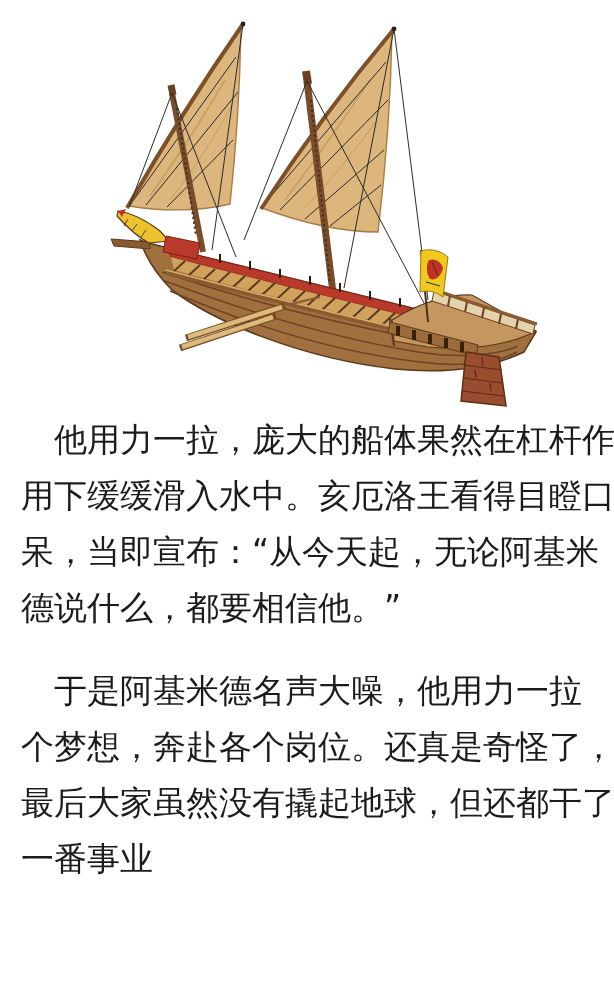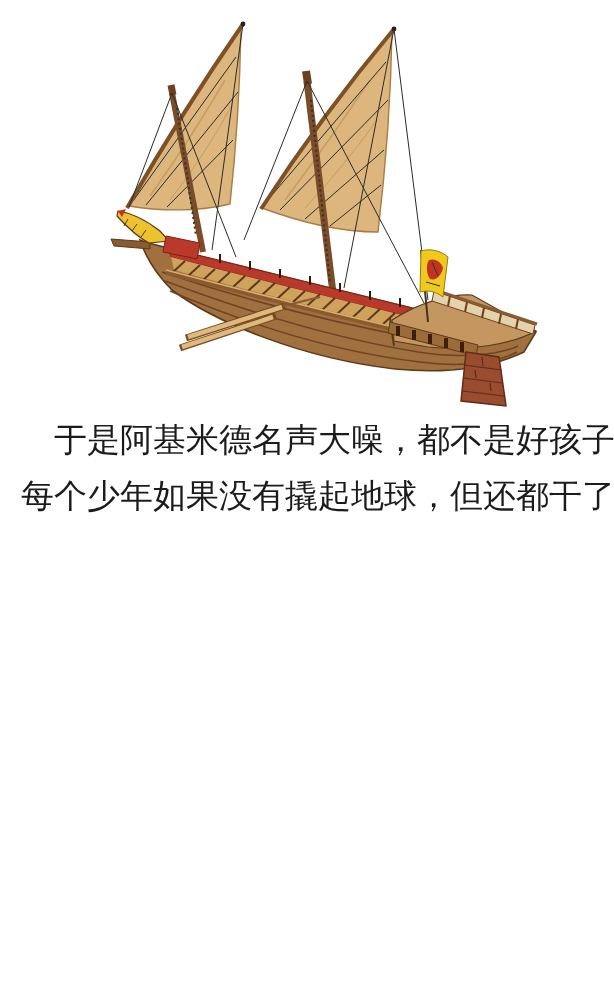--- a/index.html
+++ b/index.html
@@ -176,18 +176,26 @@
         <path d="M 421,251 C 431,248 441,251 448,257 L 443,297 C 435,291 428,290 420,292 Z" fill="#efc91c" stroke="#9a7a10" stroke-width="1"></path>
         <path d="M 429,260 C 436,258 441,262 443,268 C 441,276 436,281 430,279 C 426,273 426,265 429,260 Z" fill="#c23122"></path>
         <line x1="432" y1="262" x2="438" y2="276" stroke="#333333" stroke-width="1"></line>
         <line x1="426" y1="282" x2="440" y2="286" stroke="#333333" stroke-width="1"></line>
       </g>
     </svg>
   </figure>
 
   <section class="article">
     <div class="para">
-      <div class="line first">于是阿基米德名声大噪，都不是好孩子</div>
-      <div class="line">每个少年如果没有撬起地球，但还都干了</div>
+      <div class="line first">他用力一拉，庞大的船体果然在杠杆作</div>
+      <div class="line">用下缓缓滑入水中。亥厄洛王看得目瞪口</div>
+      <div class="line">呆，当即宣布：“从今天起，无论阿基米</div>
+      <div class="line">德说什么，都要相信他。”</div>
+    </div>
+    <div class="para">
+      <div class="line first">于是阿基米德名声大噪，他用力一拉</div>
+      <div class="line">个梦想，奔赴各个岗位。还真是奇怪了，</div>
+      <div class="line">最后大家虽然没有撬起地球，但还都干了</div>
+      <div class="line">一番事业</div>
     </div>
   </section>
 
 </div>
 
 </body></html>

